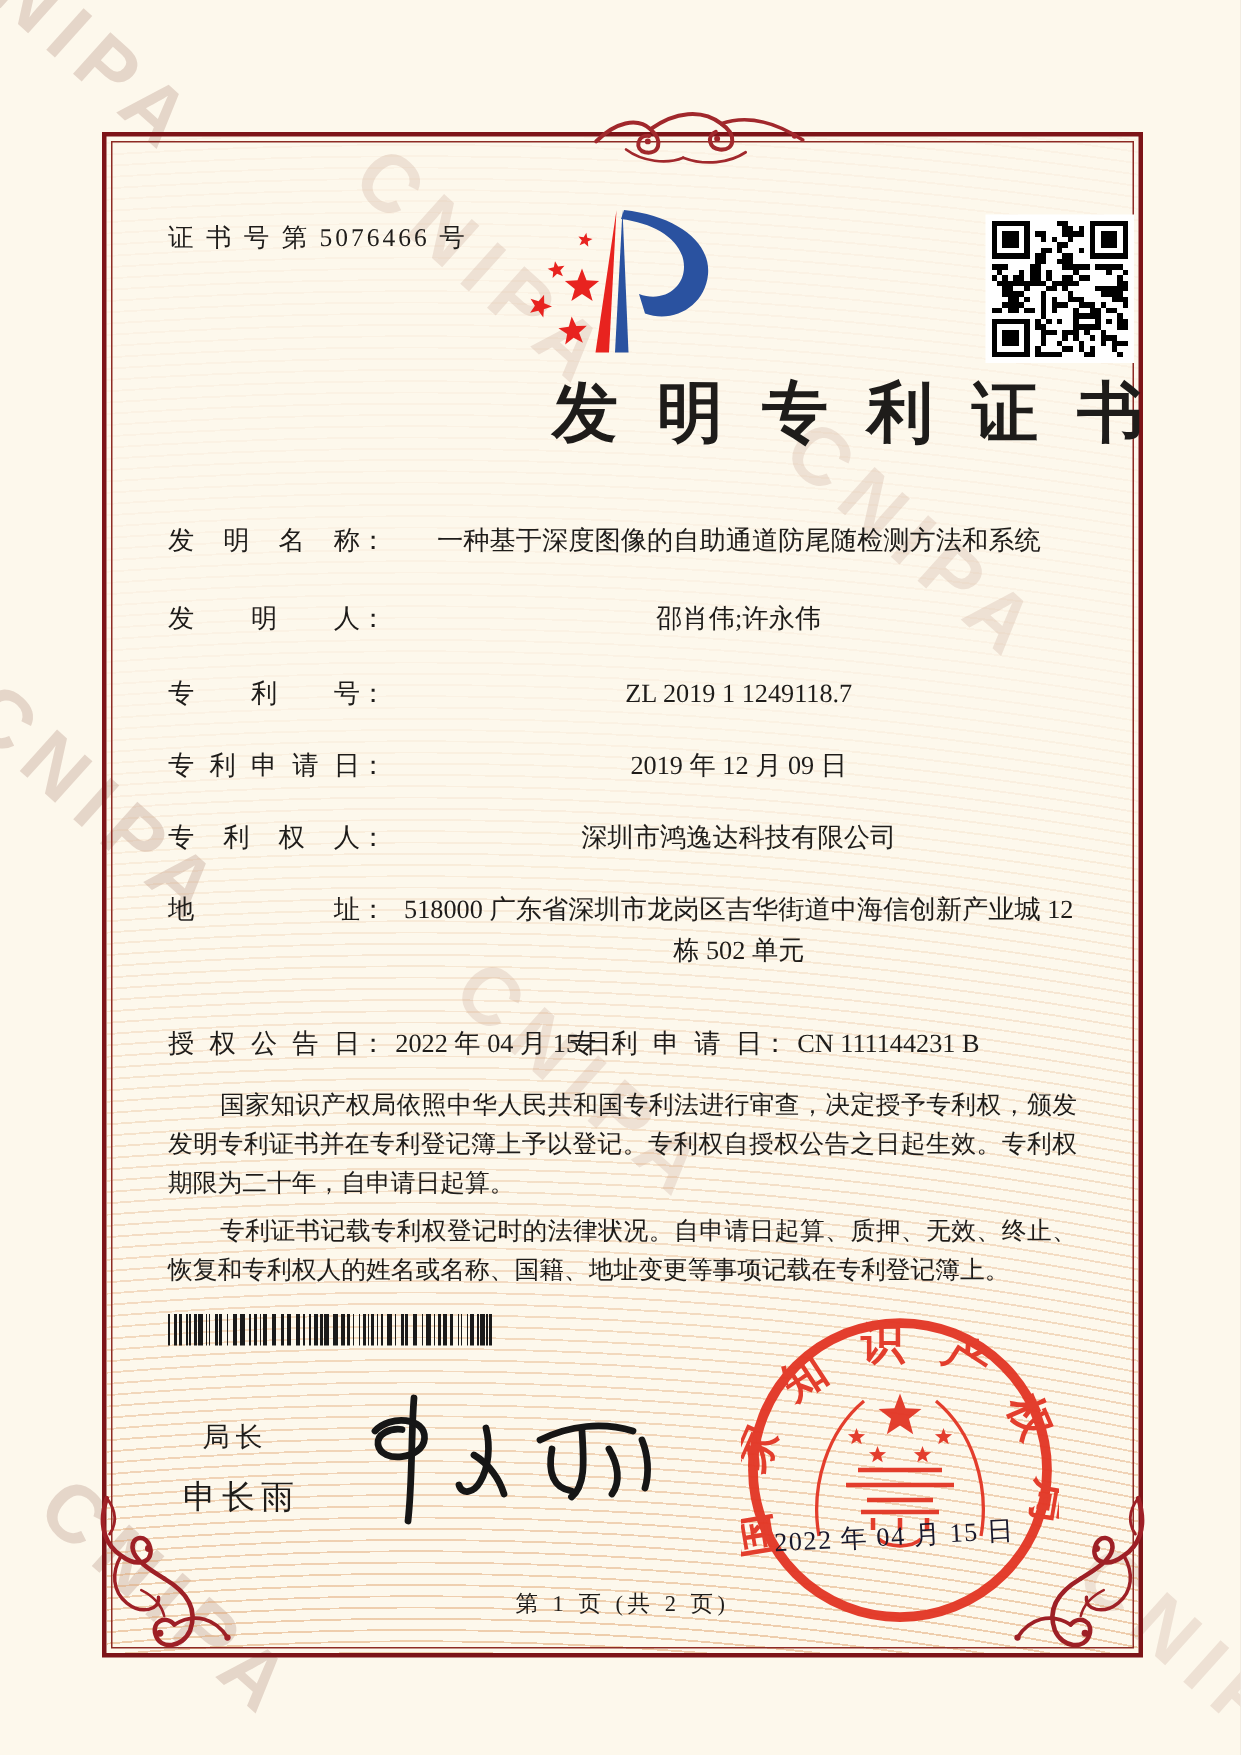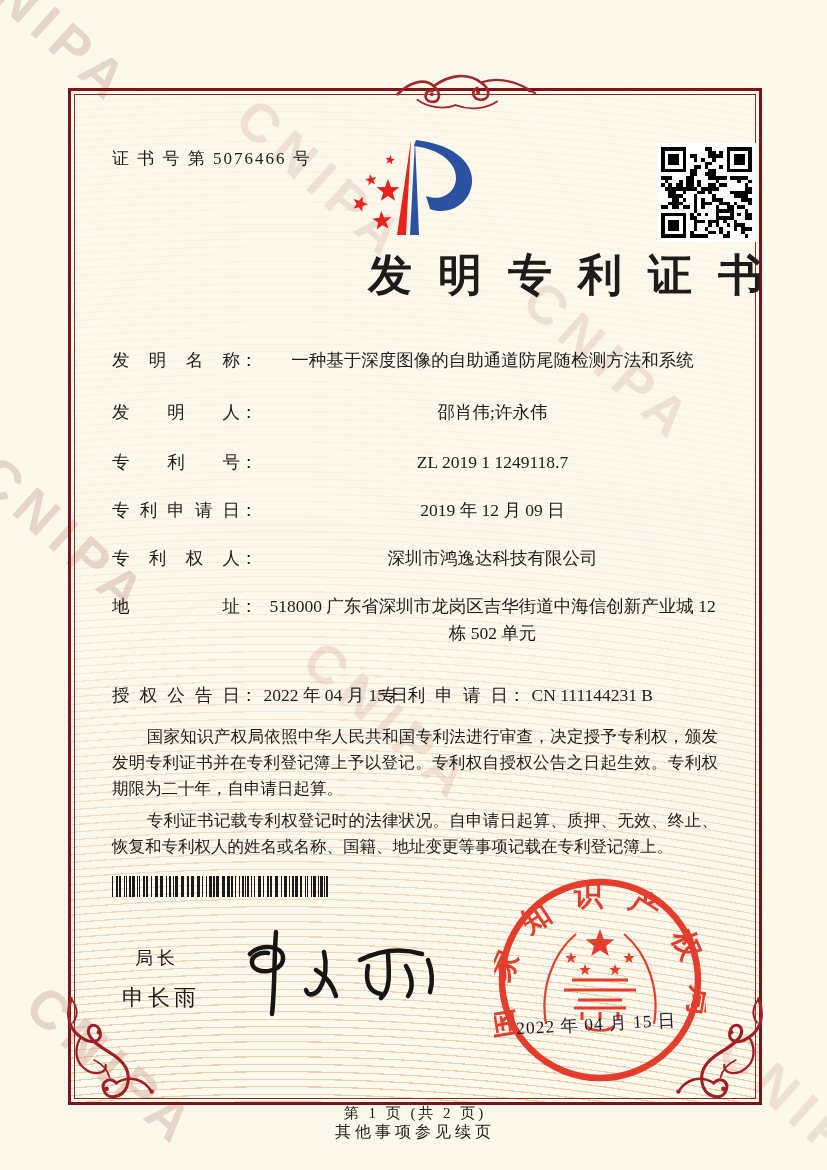--- a/index.html
+++ b/index.html
@@ -59,21 +59,21 @@
   .barcode{position:absolute;left:112px;top:876px;width:218px;height:21px;}
   .barcode svg{width:100%;height:100%;shape-rendering:crispEdges;}
   .signer-title{position:absolute;left:122px;top:946px;font-size:18px;letter-spacing:4px;margin-left:13px;}
   .signer-name{position:absolute;left:122px;top:983px;font-size:22px;letter-spacing:4px;}
   .signature{position:absolute;left:232px;top:926px;width:215px;height:95px;}
   .seal{position:absolute;left:494px;top:874px;width:212px;height:212px;mix-blend-mode:multiply;opacity:0.95;}
   .seal-date{
     position:absolute;left:516px;top:1012px;font-size:17.5px;letter-spacing:1px;
     color:#18182c;transform:rotate(-3deg);z-index:4;white-space:nowrap;
   }
-  .page-info{position:absolute;left:68px;top:1060px;width:694px;text-align:center;font-size:15px;letter-spacing:3px;margin-top:44px;}
+  .page-info{position:absolute;left:68px;top:1060px;width:694px;text-align:center;font-size:15px;letter-spacing:3px;}
   .continuation{position:absolute;left:68px;top:1122px;width:694px;text-align:center;font-size:16px;letter-spacing:4px;}
   
   .orn{position:absolute;z-index:3;pointer-events:none;}
   .orn-top{left:392px;top:58px;width:145px;height:58px;}
   .orn-bl{left:52px;top:993px;width:115px;height:115px;}
   .orn-br{left:663px;top:993px;width:115px;height:115px;transform:scaleX(-1);}
 </style>
 </head>
 <body>
 
@@ -492,16 +492,15 @@
         <path d="M80,134 L132,134"></path>
         <path d="M88,138 L88,146 M106,138 L106,146 M124,138 L124,146"></path>
         <path d="M52,150 C46,116 58,80 82,60" stroke-width="2.2"></path>
         <path d="M160,150 C166,116 154,80 130,60" stroke-width="2.2"></path>
         <path d="M92,152 C98,158 114,158 120,152" stroke-width="2.5"></path>
       </g>
     </svg>
     <div class="seal-date">2022 年 04 月 15 日</div>
 
     <div class="page-info">第 1 页 (共 2 页)</div>
-    <div class="continuation">其他事项参见续页</div>
 
   </div>
 </div>
 
 </body></html>

